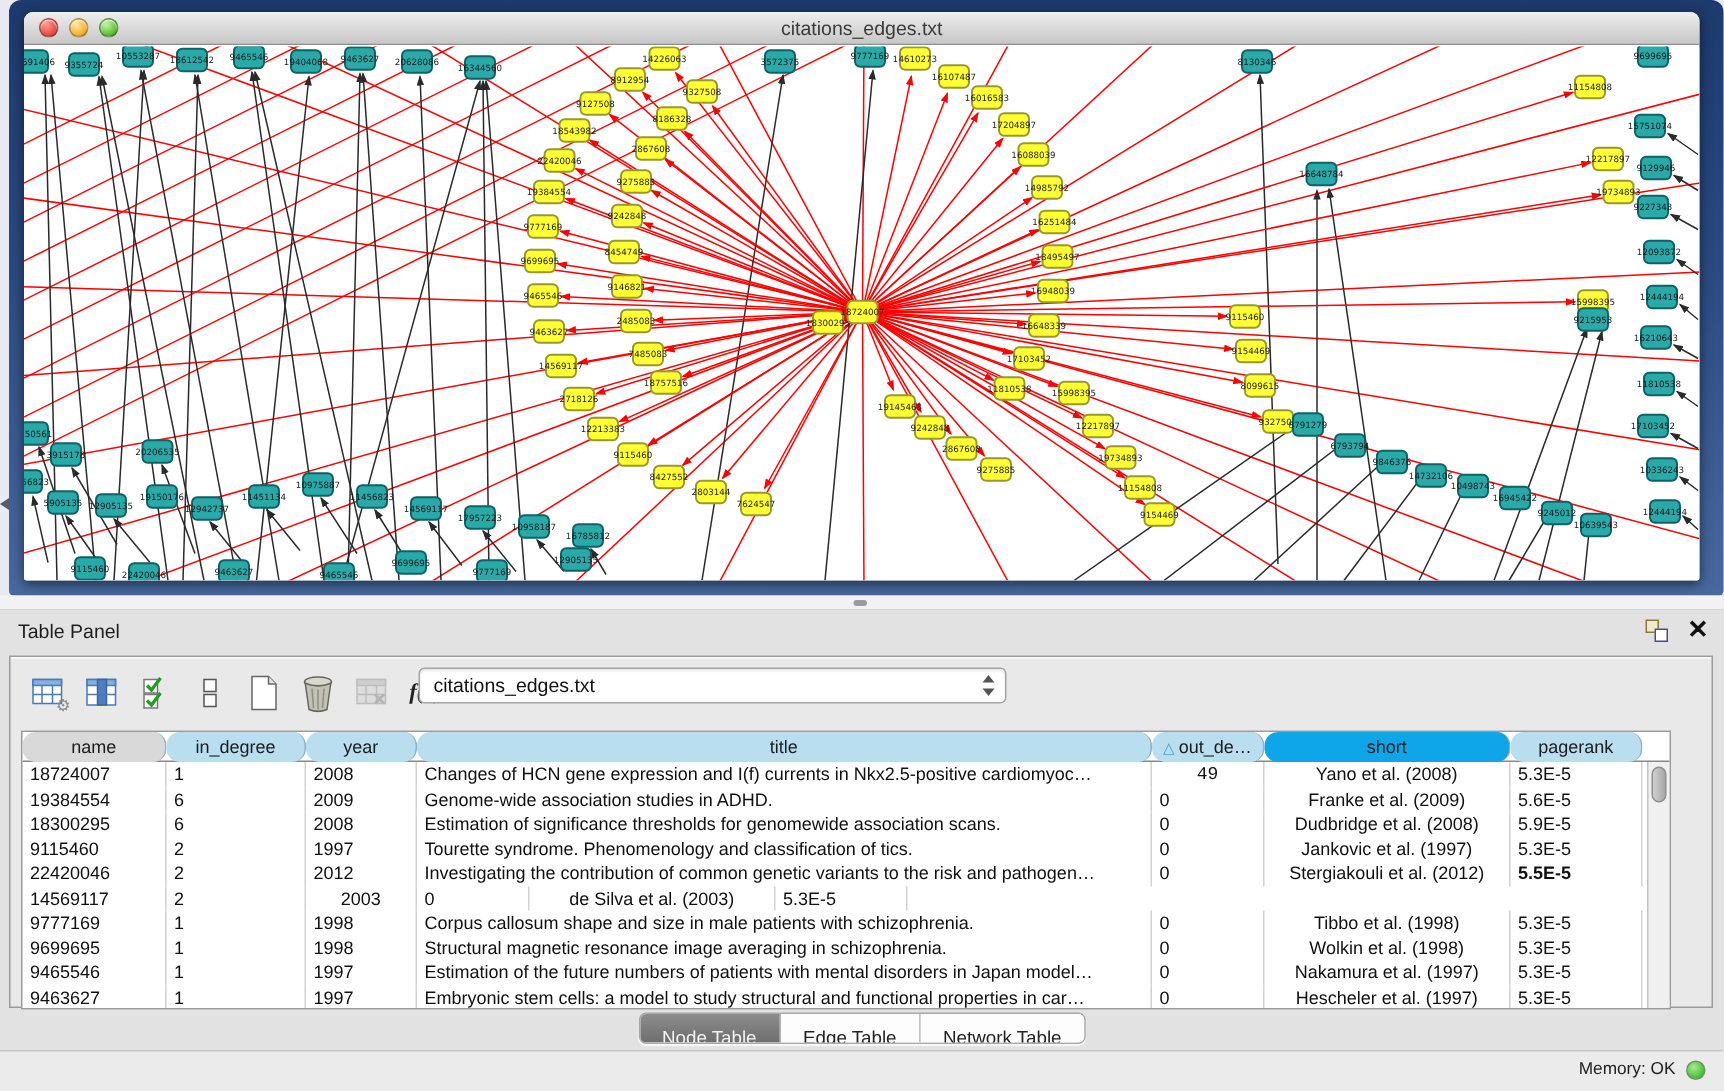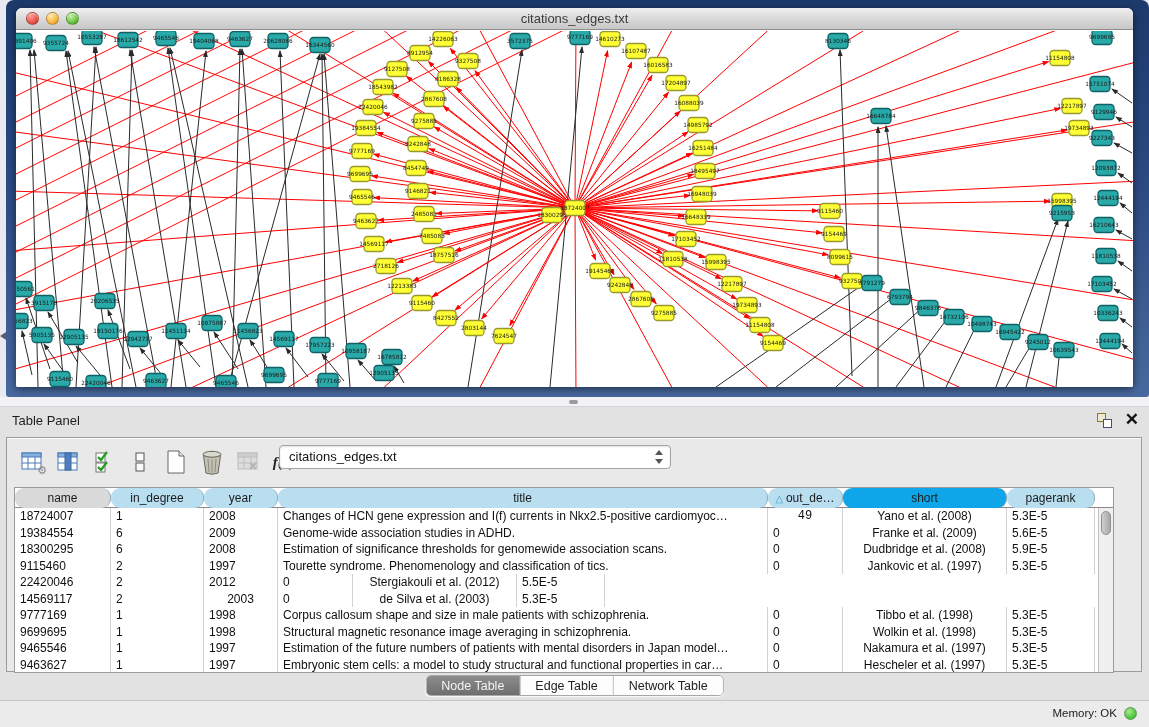--- a/index.html
+++ b/index.html
@@ -77,21 +77,21 @@
     border-right:1px solid #d2d2d2; overflow:hidden; white-space:nowrap; flex:none; }
   #vscroll { position:absolute; right:0; top:20px; bottom:0; width:15px;
     background:#f0f0f0; border-left:1px solid #c2c2c2; }
   #vscroll .thumb { position:absolute; left:2px; top:3px; width:10px; height:24px;
     background:linear-gradient(90deg,#cfcfcf,#a8a8a8); border:1px solid #8f8f8f; border-radius:5px; }
 
   
   #tabs { position:absolute; left:50%; transform:translateX(-50%); top:268px; height:21px;
     display:flex; border:1px solid #a8a8a8; border-radius:5px; overflow:hidden; background:#fff;
     box-shadow:0 1px 1px rgba(255,255,255,.8); }
-  .tab { padding:0 15px; font-size:12.5px; line-height:20px; color:#222; background:#fdfdfd;
+  .tab { padding:6px 15px; font-size:12.5px; line-height:20px; color:#222; background:#fdfdfd;
     border-right:1px solid #b5b5b5; }
   .tab:last-child { border-right:none; }
   .tab.active { background:linear-gradient(180deg,#8d8d8d,#6e6e6e); color:#f3f3f3; }
 
   
   #status-bar { position:absolute; left:0; top:293px; width:1149px; height:27px;
     background:#ebebeb; border-top:1px solid #c6c6c6; }
   #status-bar .mem { position:absolute; right:32px; top:6px; font-size:11.5px; color:#222; }
   #status-bar .mem-dot { position:absolute; right:12px; top:6px; width:13px; height:13px; border-radius:50%;
     background:radial-gradient(circle at 38% 32%,#a8eb8f,#4ec43c 65%,#2f9427);
@@ -862,23 +862,24 @@
             <div class="td" style="width: 74px; text-align: left;">1997</div>
             <div class="td" style="width: 490px; text-align: left;">Tourette syndrome. Phenomenology and classification of tics.</div>
             <div class="td" style="width: 75px; text-align: left;">0</div>
             <div class="td" style="width: 164px; text-align: center;">Jankovic et al. (1997)</div>
             <div class="td" style="width: 88px; text-align: left;">5.3E-5</div>
           </div>
           <div class="tr">
             <div class="td" style="width: 96px; text-align: left;">22420046</div>
             <div class="td" style="width: 93px; text-align: left;">2</div>
             <div class="td" style="width: 74px; text-align: left;">2012</div>
+            <div class="td" style="width: 490px; text-align: left;">Investigating the contribution of common genetic variants to the risk and pathogen…</div>
             <div class="td" style="width: 75px; text-align: left;">0</div>
             <div class="td" style="width: 164px; text-align: center;">Stergiakouli et al. (2012)</div>
-            <div class="td" style="width: 88px; text-align: left;">5.5E-5</div>
+            <div class="td" style="width: 88px; text-align: left; font-weight: bold;">5.5E-5</div>
           </div>
           <div class="tr">
             <div class="td" style="width: 96px; text-align: left;">14569117</div>
             <div class="td" style="width: 93px; text-align: left;">2</div>
             <div class="td" style="width: 74px; text-align: center;">2003</div>
             <div class="td" style="width: 75px; text-align: left;">0</div>
             <div class="td" style="width: 164px; text-align: center;">de Silva et al. (2003)</div>
             <div class="td" style="width: 88px; text-align: left;">5.3E-5</div>
           </div>
           <div class="tr">

